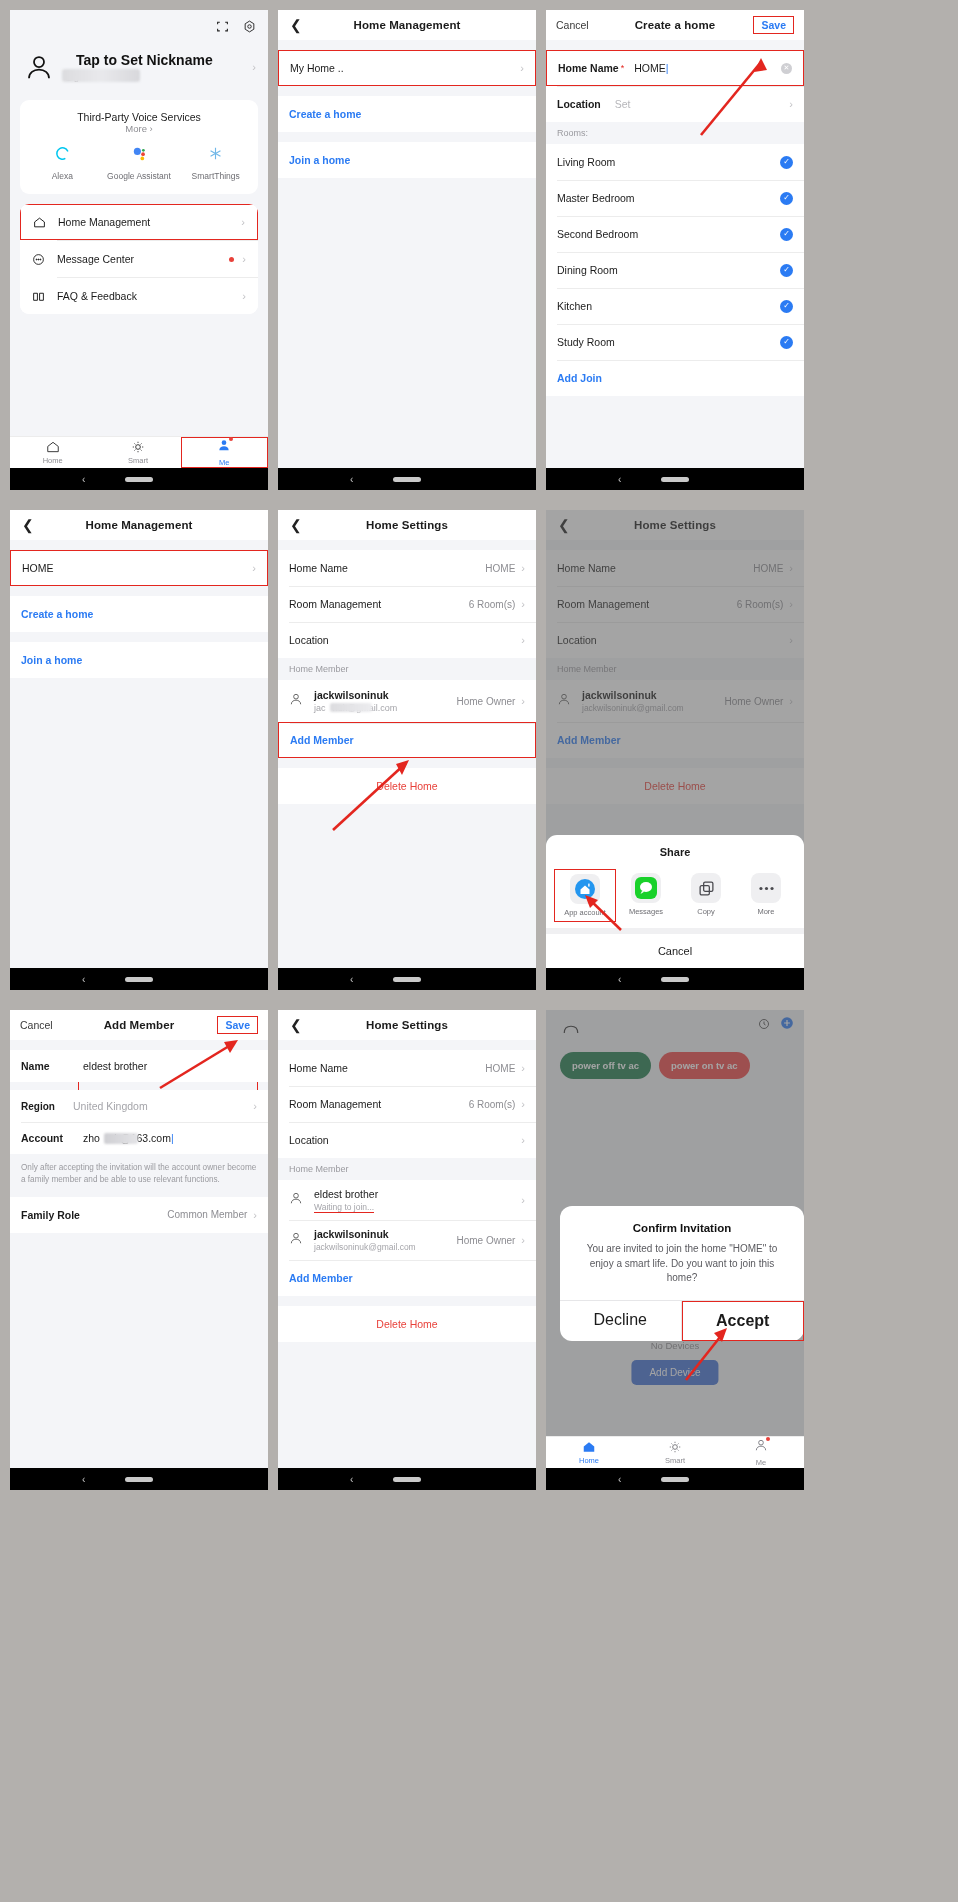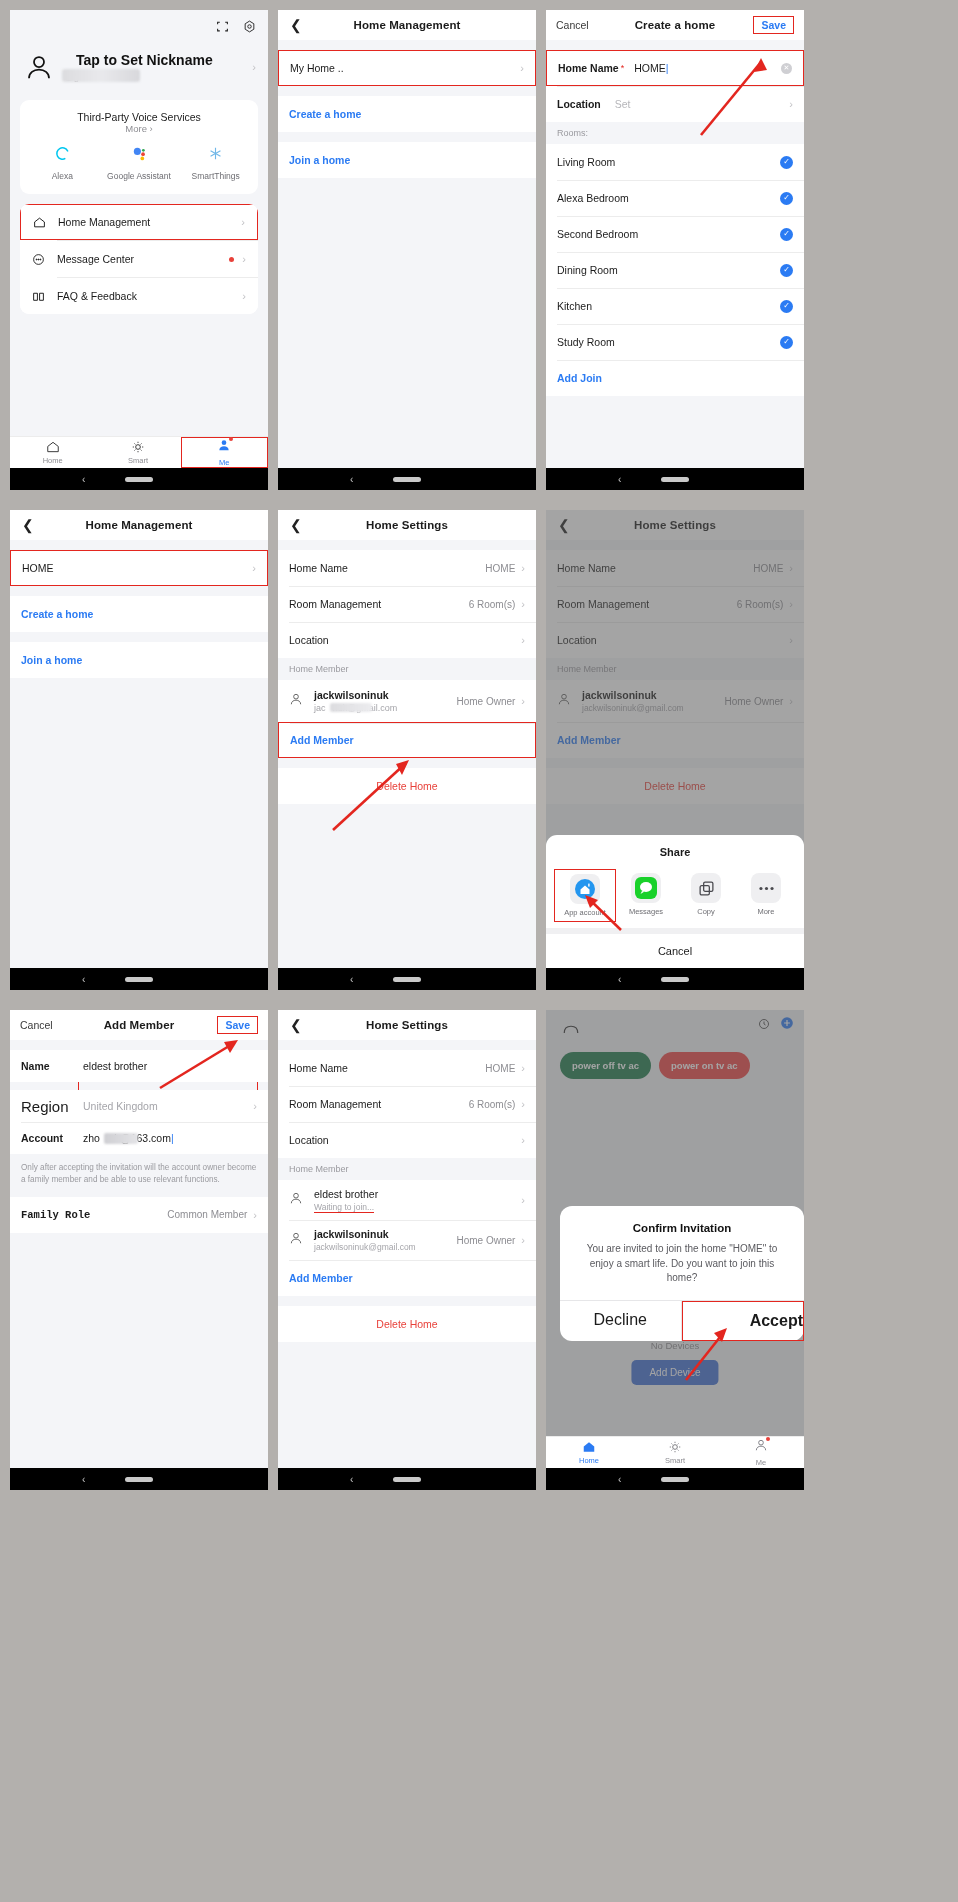--- a/index.html
+++ b/index.html
@@ -139,21 +139,21 @@
   .sheet-cancel { text-align:center; font-size:11px; padding:11px 0; color:#1b1b1b; }
 
   .dialog {
     position:absolute; left:14px; right:0; top:196px;
     background:#fff; border-radius:12px; padding:16px 14px 0 14px;
   }
   .dialog .dt { text-align:center; font-size:11.5px; font-weight:bold; color:#111; }
   .dialog .dm { text-align:center; font-size:10px; color:#5a5a5f; line-height:1.45; margin-top:8px; padding:0 2px 14px; }
   .dialog .dbtns { display:flex; border-top:1px solid #e6e6e8; margin:0 -14px; }
   .dialog .dbtn { flex:1; text-align:center; padding:10px 0; font-size:16px; color:#1b1b1b; }
-  .dialog .dbtn.bold { font-weight:bold;text-align:right; }
+  .dialog .dbtn.bold { font-weight:bold; }
   .dialog .dbtn.boxed { border:1.6px solid #e3261f; }
   .dialog .dsep { width:1px; background:#e6e6e8; }
 
   
   .chatbg { position:absolute; inset:0; background:#f4f5f8; }
   .bubbles { position:absolute; top:42px; left:0; right:0; display:flex; gap:8px; padding:0 14px; }
   .bubble { border-radius:16px; padding:8px 12px; color:#fff; font-size:9.5px; font-weight:bold; white-space:nowrap; }
   .b-green { background:#1b7a4a; }
   .b-purple { background:#ef4444; }
   .nodev { position:absolute; top:330px; left:0; right:0; text-align:center; font-size:9.5px; color:#8d8d92; }
@@ -343,21 +343,21 @@
         <span class="lbl" style="flex:0 0 auto;font-weight:bold;margin-right:14px;">Location</span>
         <span style="flex:1;font-size:10.5px;color:#b6b6ba;">Set</span>
         <span class="chev">›</span>
       </div>
       <div class="section-hdr">Rooms:</div>
       <div class="row">
           <span class="lbl">Living Room</span>
           <span class="check">✓</span>
         </div>
       <div class="row">
-          <span class="lbl">Alexa Bedroom</span>
+          <span class="lbl">Master Bedroom</span>
           <span class="check">✓</span>
         </div>
       <div class="row">
           <span class="lbl">Second Bedroom</span>
           <span class="check">✓</span>
         </div>
       <div class="row">
           <span class="lbl">Dining Room</span>
           <span class="check">✓</span>
         </div>
@@ -578,35 +578,35 @@
     <div class="scroll">
       <div class="group-gap"></div>
       <div style="position:relative;">
         <div style="position:absolute;left:68px;right:10px;top:0;bottom:0;border:1.6px solid #e3261f;pointer-events:none;"></div>
         <div class="row" style="height:32px;">
           <span style="width:62px;font-size:10.5px;font-weight:bold;color:#1b1b1b;">Name</span>
           <span style="flex:1;font-size:10.5px;color:#1b1b1b;">eldest brother</span>
         </div>
         <div style="height:8px;background:#f4f5f8;"></div>
         <div class="row" style="height:32px;">
-          <span style="width:62px;font-size:15px;font-weight:normal;color:#1b1b1b;">Region</span>
+          <span style="width:52px;font-size:10px;font-weight:bold;color:#1b1b1b;">Region</span>
           <span style="flex:1;font-size:10.5px;color:#a5a5aa;">United Kingdom</span>
           <span class="chev">›</span>
         </div>
         <div class="row" style="height:32px;">
           <span style="width:62px;font-size:10.5px;font-weight:bold;color:#1b1b1b;">Account</span>
           <span style="flex:1;font-size:10.5px;color:#1b1b1b;position:relative;">
             <span style="position:absolute;left:21px;top:1px;width:34px;height:11px;background:linear-gradient(90deg,#cfcfd3,#e4e4e7);filter:blur(1.2px);border-radius:2px;"></span>
             <span>zho    ub@163.com</span><span style="color:#2b7bf3;">|</span>
           </span>
         </div>
       </div>
       <div style="padding:8px 11px 10px 11px;font-size:8.2px;color:#9a9a9f;line-height:1.5;background:#f4f5f8;">Only after accepting the invitation will the account owner become a family member and be able to use relevant functions.</div>
       <div class="row">
-        <span class="lbl" style="font-weight:bold;font-family:Liberation Mono, monospace;">Family Role</span>
+        <span class="lbl" style="font-weight:bold;">Family Role</span>
         <span class="val">Common Member</span>
         <span class="chev">›</span>
       </div>
     </div>
     <div class="navbottom">
       <span class="bk">‹</span>
       <span class="pill"></span>
     </div>
     <svg class="arrow" style="left:0;top:0;width:258px;height:480px;">
       <line x1="150" y1="78" x2="224" y2="33" stroke="#e3261f" stroke-width="2.6"></line>

